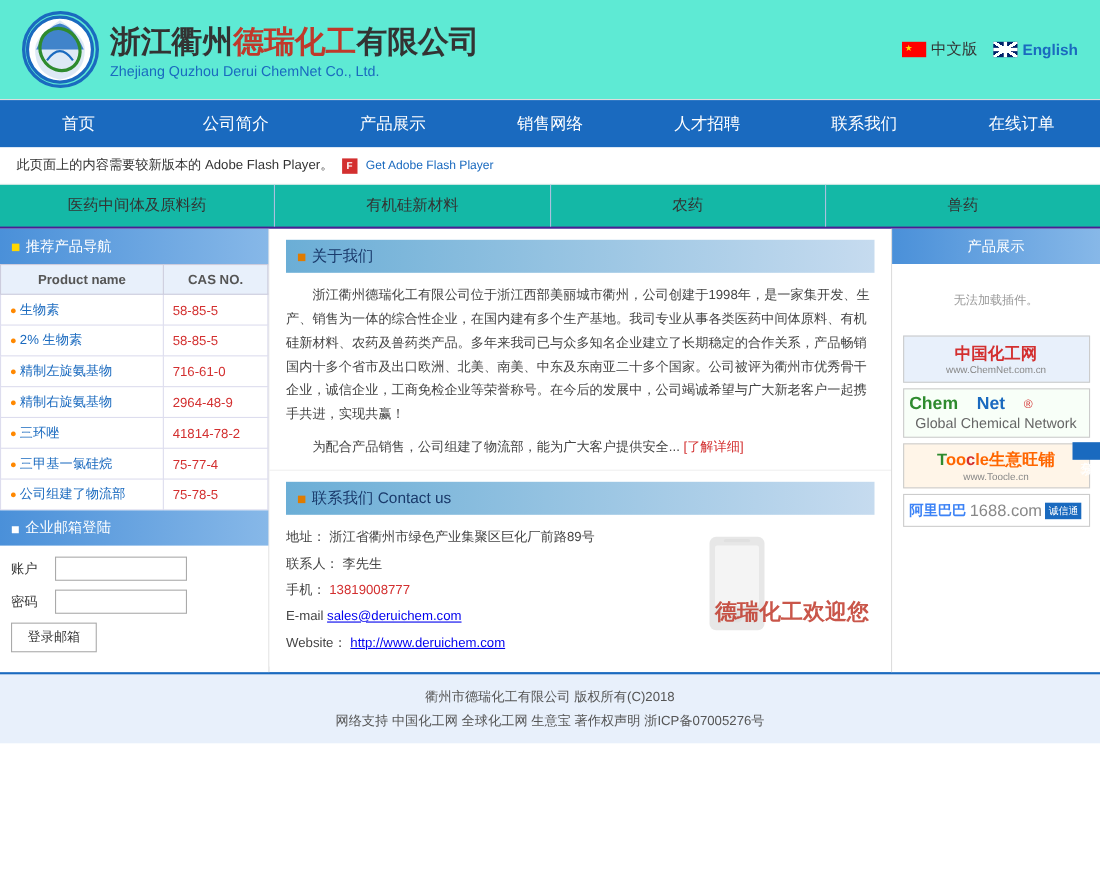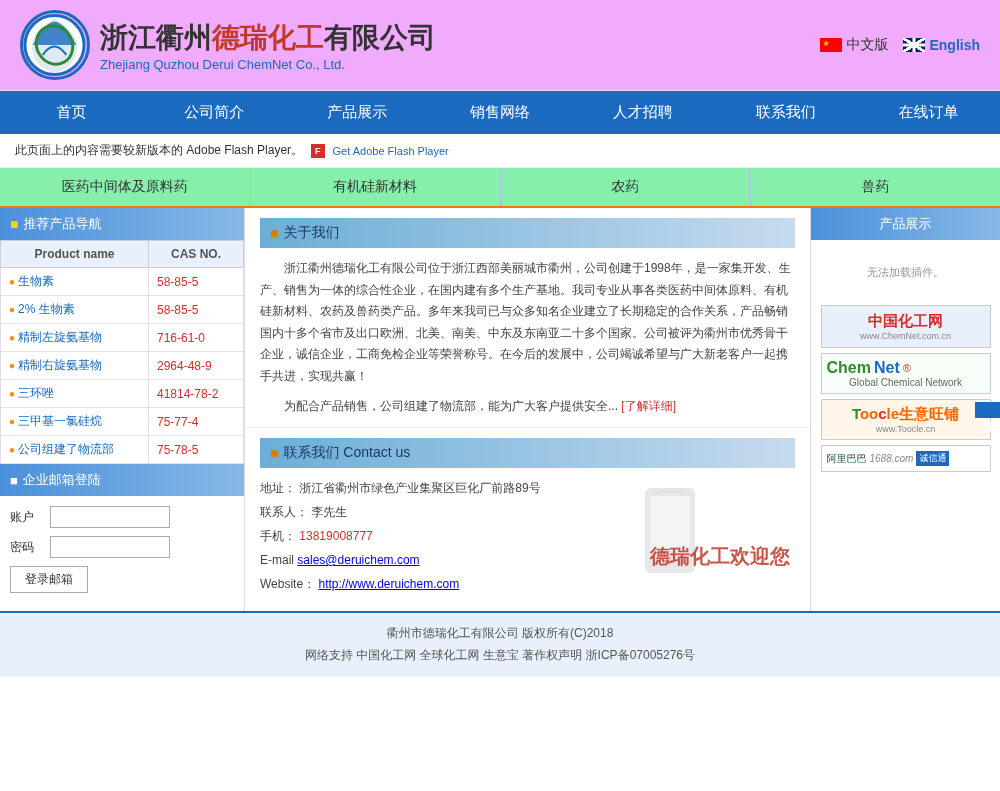--- a/index.html
+++ b/index.html
@@ -1,39 +1,39 @@
 <!DOCTYPE html>
 <html><head>
   <meta charset="utf-8">
   <style>
     * { margin: 0; padding: 0; box-sizing: border-box; }
     body { font-family: "Microsoft YaHei", Arial, sans-serif; font-size: 13px; color: #333; background: #fff; width: 1000px; }
 
     
-    .header { display: flex; align-items: center; justify-content: space-between; padding: 10px 20px; background: #f0abfc; border-bottom: 1px solid #ddd; }
+    .header { display: flex; align-items: center; justify-content: space-between; padding: 10px 20px; background: #5eead4; border-bottom: 1px solid #ddd; }
     .logo-area { display: flex; align-items: center; gap: 10px; }
     .logo-circle { width: 70px; height: 70px; border-radius: 50%; border: 3px solid #1a6abf; display: flex; align-items: center; justify-content: center; overflow: hidden; }
     .logo-text { display: flex; flex-direction: column; }
     .logo-cn { font-size: 28px; font-weight: bold; color: #333; }
     .logo-cn .red { color: #c0392b; }
     .logo-en { font-size: 13px; color: #1a6abf; }
     .lang-area { display: flex; align-items: center; gap: 15px; }
     .lang-cn { display: flex; align-items: center; gap: 4px; font-size: 14px; }
     .lang-en { display: flex; align-items: center; gap: 4px; font-size: 14px; font-weight: bold; color: #1a6abf; }
 
     
     .nav { background: #1a6abf; display: flex; }
     .nav-item { flex: 1; text-align: center; color: #fff; padding: 12px 0; font-size: 15px; cursor: pointer; }
 
     
     .flash-bar { background: #fff; padding: 8px 15px; font-size: 12px; color: #333; border-bottom: 1px solid #eee; display: flex; align-items: center; gap: 8px; }
     .flash-icon { background: #d32f2f; color: #fff; font-size: 9px; padding: 2px 4px; font-weight: bold; }
 
     
-    .cat-tabs { display: flex; background: #86efac; border-bottom: 2px solid #f97316; }
+    .cat-tabs { display: flex; background: #14b8a6; border-bottom: 2px solid #4c1d95; }
     .cat-tab { flex: 1; text-align: center; padding: 10px 5px; font-size: 14px; color: #333; cursor: pointer; border-right: 1px solid #aac0de; }
     .cat-tab:last-child { border-right: none; }
 
     
     .main { display: flex; gap: 0; }
 
     
     .sidebar { width: 245px; min-width: 245px; background: #fff; border-right: 1px solid #ddd; }
 
     
@@ -281,37 +281,37 @@
       <div class="prod-show-header">产品展示</div>
       <div class="prod-show-body">
         <div class="cannot-load">无法加载插件。</div>
 
         <div class="partner-logo partner-cn">
           <div class="name" style="color:#d32f2f;font-weight:bold;font-size:15px;">中国化工网</div>
           <div class="sub">www.ChemNet.com.cn</div>
         </div>
 
         <div class="partner-logo partner-chemnet">
-          <div style="display:flex;align-items:center;gap:3px;">
+          <div style="display:flex;align-items:center;gap:17px;">
             <span style="color:#2e8b2e;font-size:16px;font-weight:bold;">Chem</span>
               <span style="color:#1a6abf;font-size:16px;font-weight:bold;">Net</span>
               <span style="color:#d32f2f;font-size:11px;">®</span>
           </div>
-          <div style="font-size:10px;color:#666;">Global Chemical Network</div>
+          <div style="font-size:13px;color:#666;">Global Chemical Network</div>
         </div>
 
         <div class="partner-logo partner-toocle">
           <div style="font-size:15px;font-weight:bold;color:#ff6600;"><span style="color:#2e8b2e;">T</span>oo<span style="color:#d32f2f;">c</span>le生意旺铺</div>
           <div style="font-size:9px;color:#888;">www.Toocle.cn</div>
         </div>
 
         <div class="partner-logo partner-ali">
           <div style="display:flex;align-items:center;gap:3px;flex-wrap:wrap;">
-            <span style="font-size:10px;color:#14532d;font-weight:normal;">阿里巴巴</span>
-            <span style="font-size:10px;color:#888;font-style:italic;">1688.com</span>
+            <span style="font-size:13px;color:#3b82f6;font-weight:bold;">阿里巴巴</span>
+            <span style="font-size:15px;color:#888;">1688.com</span>
             <span style="background:#1a6abf;color:#fff;font-size:9px;padding:1px 3px;">诚信通</span>
           </div>
         </div>
       </div>
     </div>
 
   </div>
 
   <div class="side-expand" style="position:absolute;right:0;top:50%;transform:translateY(-50%);background:#1a6abf;color:#fff;writing-mode:vertical-rl;padding:8px 4px;font-size:12px;cursor:pointer;z-index:10;">分享</div>
 </div>

